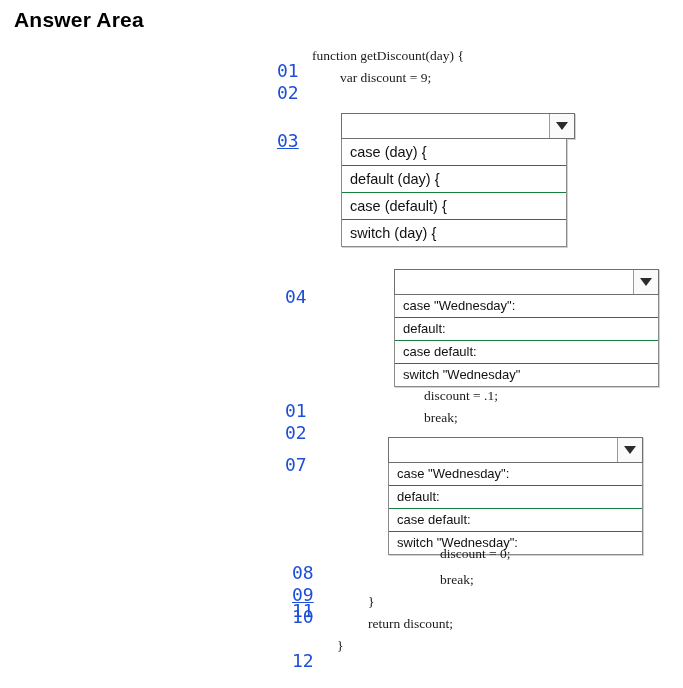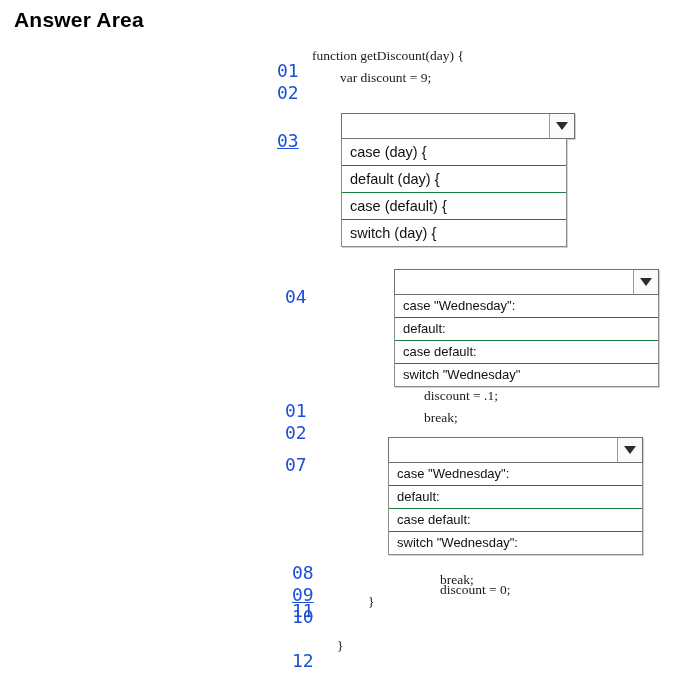--- a/index.html
+++ b/index.html
@@ -166,26 +166,27 @@
     </div>
     <div class="dd-list">
       <div class="dd-opt">case "Wednesday":</div>
       <div class="dd-opt">default:</div>
       <div class="dd-opt">case default:</div>
       <div class="dd-opt">switch "Wednesday":</div>
     </div>
   </div>
 
   <div class="ln" style="left:292px; top:550px;">08</div>
-  <div class="code" style="left:440px; top:582px;">discount = 0;</div>
+  <div class="code" style="left:440px; top:546px;">discount = 0;</div>
 
   <div class="ln" style="left:292px; top:572px;text-decoration:underline;">09</div>
   <div class="code" style="left:440px; top:572px;">break;</div>
 
   <div class="ln" style="left:292px; top:594px;">10</div>
   <div class="code" style="left:368px; top:594px;">}</div>
 
   <div class="ln" style="left:292px; top:588px;">11</div>
+  <div class="code" style="left:368px; top:616px;">return discount;</div>
 
   <div class="ln" style="left:292px; top:638px;">12</div>
   <div class="code" style="left:337px; top:638px;">}</div>
 
 </div>
 
 </body></html>

